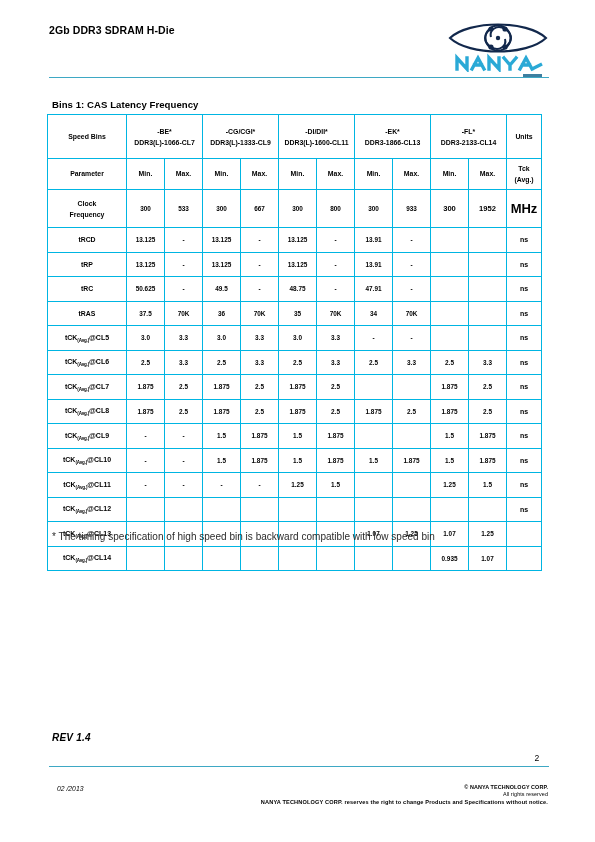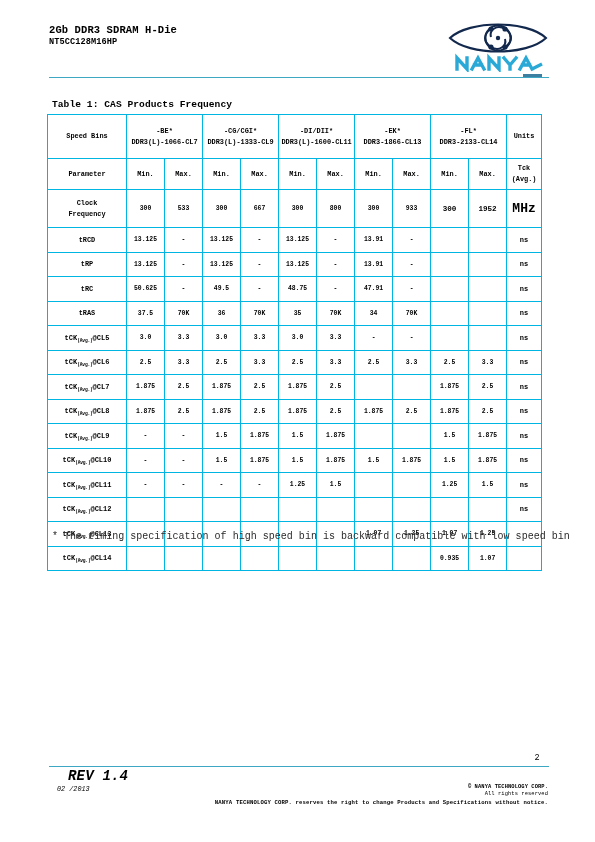--- a/index.html
+++ b/index.html
@@ -1,21 +1,21 @@
 <!DOCTYPE html>
 <html><head>
 <meta charset="utf-8">
 <style>
   html,body{margin:0;padding:0;}
   body{
     width:595px;height:842px;background:#ffffff;
     font-family:"Liberation Sans","DejaVu Sans",sans-serif;
     color:#000;position:relative;overflow:hidden;
   }
-  .page{position:absolute;inset:0;font-family:Liberation Mono, monospace;}
+  .page{position:absolute;inset:0;}
 
   
   .doc-header{position:absolute;left:49px;top:24px;width:500px;height:50px;}
   .doc-title{font-size:10.5px;font-weight:bold;letter-spacing:.1px;line-height:13px;}
   .doc-part{font-size:8.6px;font-weight:bold;line-height:11.2px;letter-spacing:.1px;}
 
   .logo{position:absolute;left:447px;top:16px;width:102px;height:56px;}
   .logo svg{display:block;}
 
   .rule-top{position:absolute;left:49px;top:77px;width:500px;height:0;
@@ -56,38 +56,37 @@
 
   
   .footnote{position:absolute;left:52px;top:531px;font-size:10px;color:#2b2b2b;
             font-weight:normal;letter-spacing:.02px;}
 
   
   .rule-bot{position:absolute;left:49px;top:766px;width:500px;height:0;
             border-top:1.1px solid #3ea8c4;}
   .page-num{position:absolute;left:525px;top:753px;width:24px;text-align:center;
             font-size:8.6px;font-weight:normal;}
-  .rev{position:absolute;left:52px;top:768px;font-size:14px;font-weight:bold;
-       font-style:italic;letter-spacing:.2px;margin-left:16px;}
+  .rev{position:absolute;left:52px;top:732px;font-size:10px;font-weight:bold;
+       font-style:italic;letter-spacing:.2px;}
   .revdate{position:absolute;left:57px;top:785px;font-size:6.8px;font-style:italic;}
   .copy1{position:absolute;left:0;top:784px;width:548px;text-align:right;
          font-size:5.4px;font-weight:bold;letter-spacing:.1px;}
   .copy2{position:absolute;left:0;top:791px;width:548px;text-align:right;
          font-size:5.4px;font-weight:normal;letter-spacing:.1px;}
   .copy3{position:absolute;left:0;top:799px;width:548px;text-align:right;
          font-size:5.6px;font-weight:bold;letter-spacing:.15px;}
 </style>
 </head>
 <body>
 
 <div class="page">
 
   <div class="doc-header">
     <div class="doc-title">2Gb DDR3 SDRAM H-Die</div>
-    <div class="doc-part">NT5CC128M16HP</div>
   </div>
 
   <div class="logo">
     <svg width="102" height="56" viewBox="0 0 102 56" xmlns="http://www.w3.org/2000/svg">
 
       <path d="M3 22 C22 4 80 4 99 22 C80 40 22 40 3 22 Z" fill="none" stroke="#12284c" stroke-width="2.1"></path>
 
       <g stroke="#12284c" stroke-width="2" fill="none">
         <circle cx="51" cy="22" r="12.5"></circle>
         <path d="M44 13 C36 18 36 26 44 31 C52 36 60 30 58 23"></path>
@@ -108,21 +107,21 @@
         <path d="M57 42 L63 49 L69 42 M63 49 L63 53"></path>
         <path d="M73 53 L79 42 L85 53 M75.5 49 L82.5 49"></path>
       </g>
       <path d="M85 53 L95 48" stroke="#2aa9d6" stroke-width="3.4" fill="none"></path>
     </svg>
   </div>
 
   <div class="rule-top"></div>
   <div class="rule-top-cap"></div>
 
-  <div class="caption">Table 1: CAS Products Frequency</div>
+  <div class="caption">Bins 1: CAS Latency Frequency</div>
 
   <div class="tbl-wrap">
     <table>
       <colgroup>
         <col class="c-param">
           <col class="c-val">
           <col class="c-val">
           <col class="c-val">
           <col class="c-val">
         <col class="c-val">

